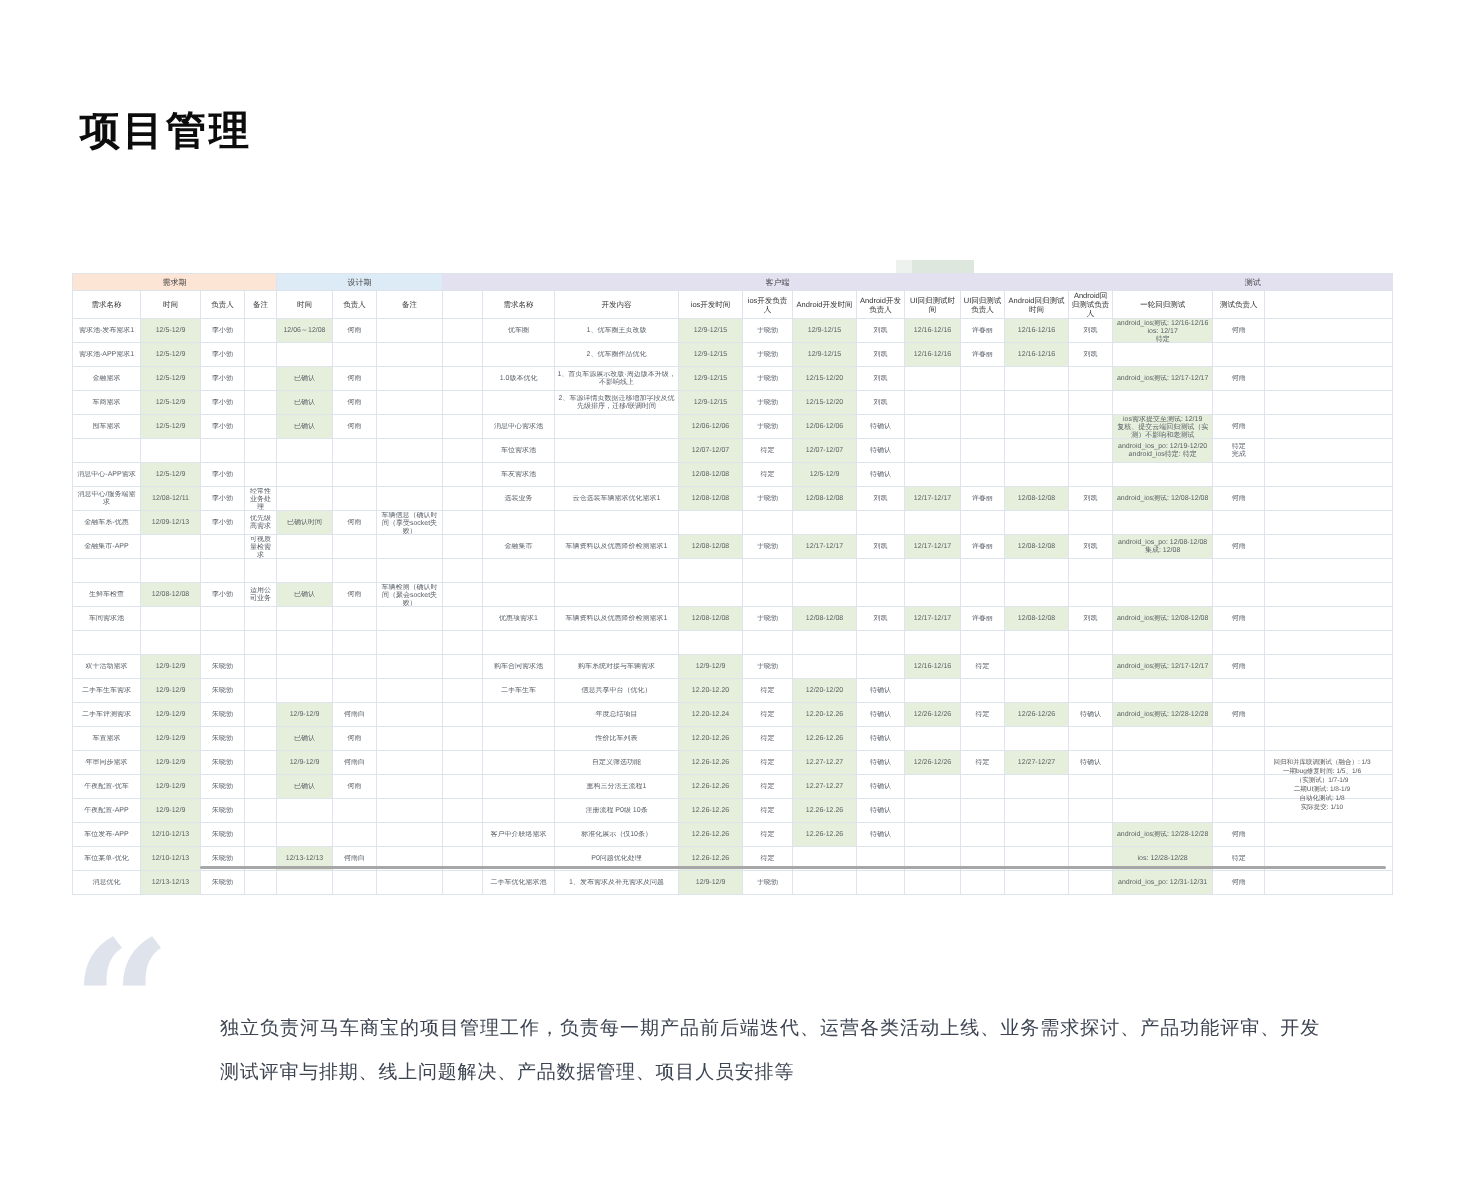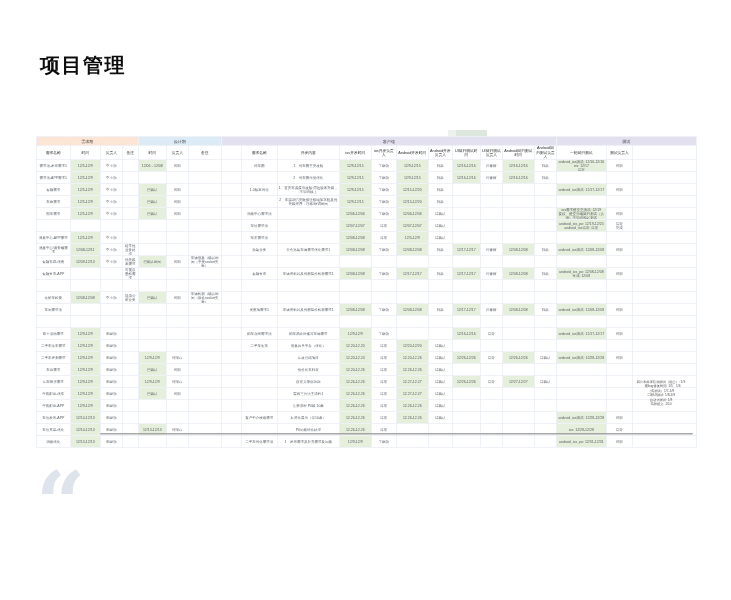--- a/index.html
+++ b/index.html
@@ -1674,13 +1674,14 @@
           <div>（实测试）1/7-1/9</div>
           <div>二期UI测试: 1/8-1/9</div>
           <div>自动化测试: 1/8</div>
           <div>实际提交: 1/10</div>
         </div>
       <div id="sheet-hscroll"></div>
     </div>
   </div>
 
   <div id="quote-icon">“</div>
+  <div id="quote-text">独立负责河马车商宝的项目管理工作，负责每一期产品前后端迭代、运营各类活动上线、业务需求探讨、产品功能评审、开发测试评审与排期、线上问题解决、产品数据管理、项目人员安排等</div>
 </div>
 
 </body></html>

